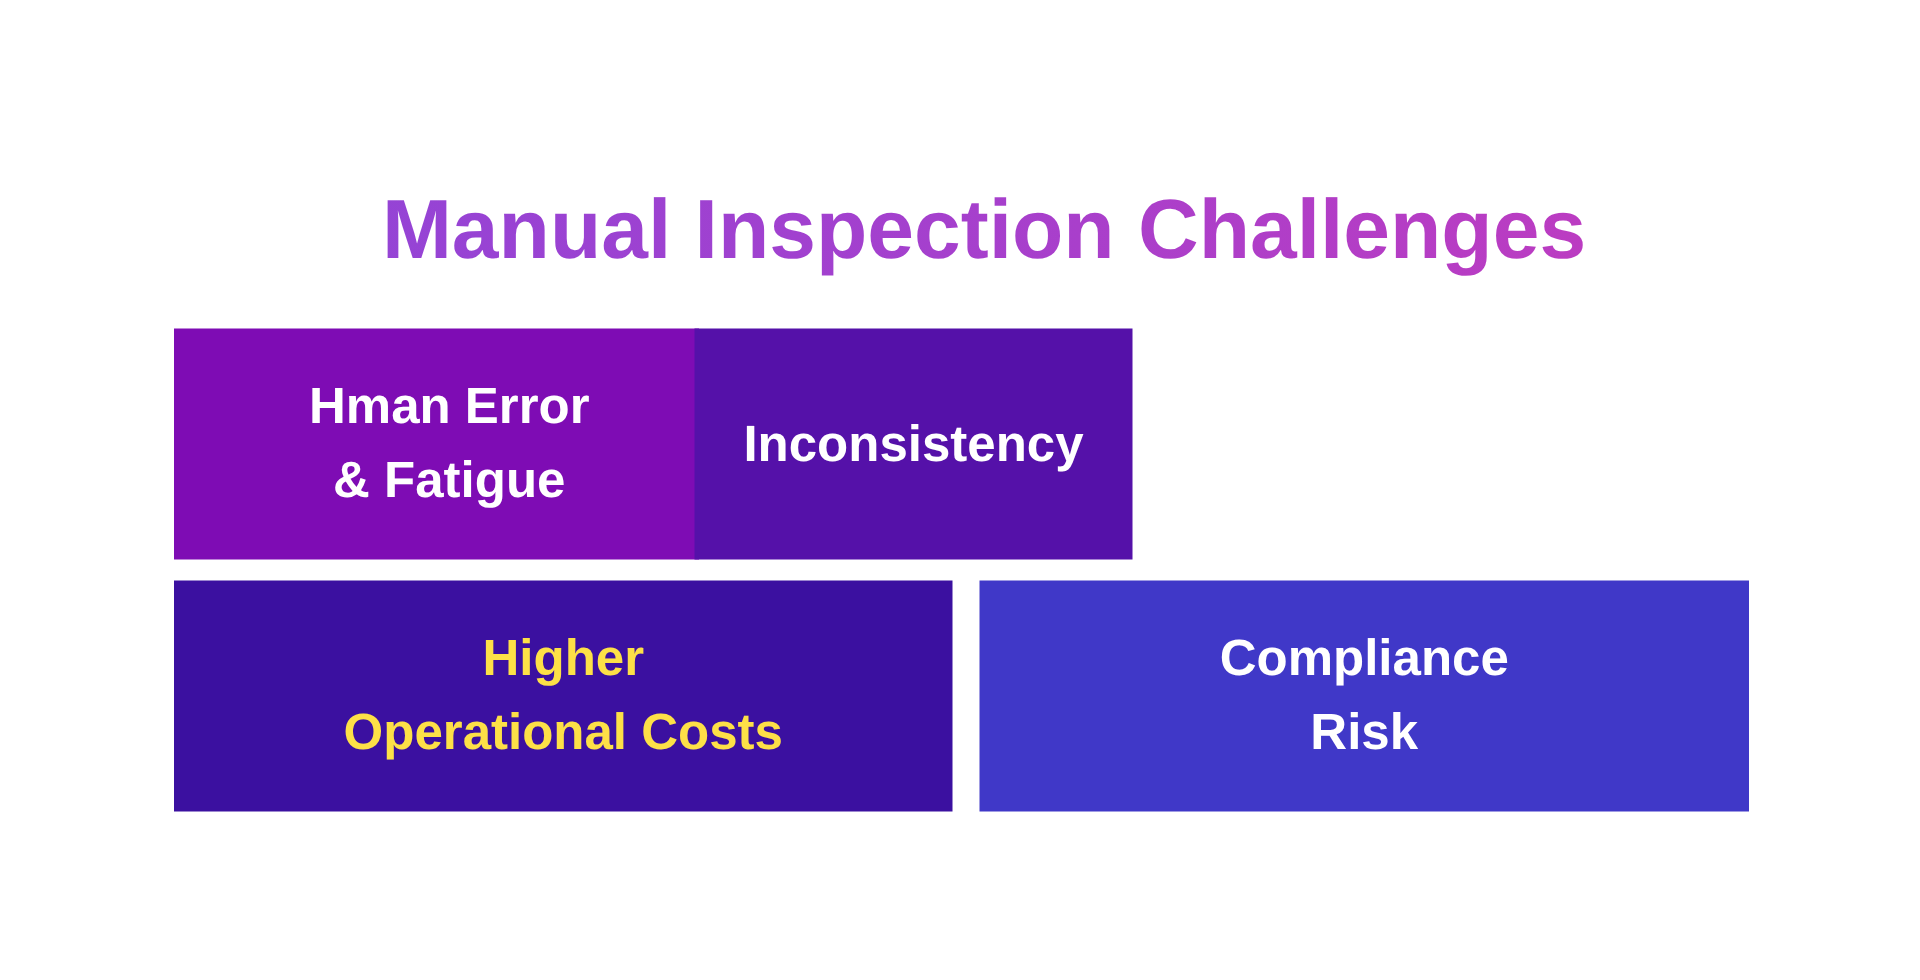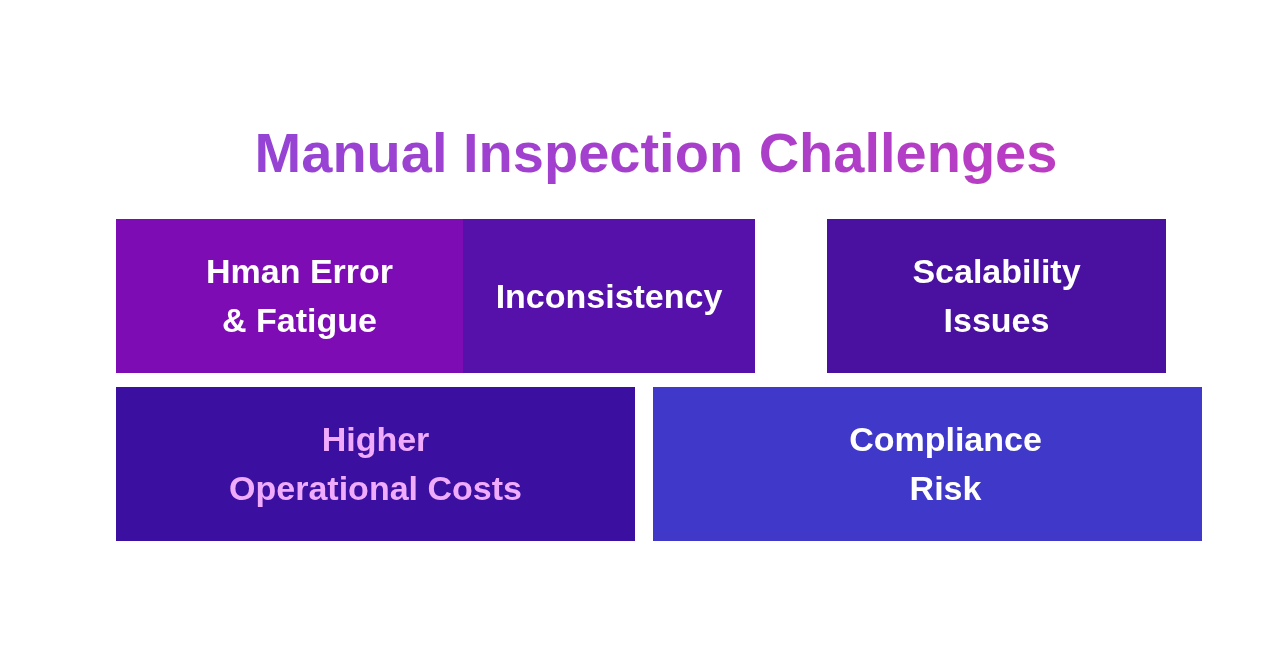--- a/index.html
+++ b/index.html
@@ -33,44 +33,40 @@
     color: #ffffff;
     font-size: 34px;
     font-weight: 600;
     line-height: 1.44;
     white-space: pre-line;
   }
   .card-1 { left: 116px; top: 219px; width: 333px; height: 154px; padding-left: 17px; }
   .card-2 { left: 463px; top: 219px; width: 292px; height: 154px; }
   .card-3 { left: 827px; top: 219px; width: 339px; height: 154px; }
   .card-4 { left: 116px; top: 387px; width: 519px; height: 154px; }
-  .card-5 { left: 653px; top: 387px; width: 513px; height: 154px; padding-left: 36px; }
+  .card-5 { left: 653px; top: 387px; width: 513px; height: 154px; }
 </style>
 </head>
 <body>
 
 <div class="canvas">
 
   <h1 class="title" style="background-image: linear-gradient(90deg, rgb(139, 70, 218) 0%, rgb(169, 63, 203) 55%, rgb(200, 58, 187) 100%);">Manual Inspection Challenges</h1>
 
   <div class="card card-1" style="background: rgb(126, 12, 180); color: rgb(255, 255, 255);">
     <span>Hman Error
 &amp; Fatigue</span>
   </div>
 
   <div class="card card-2" style="background: rgb(85, 17, 169); color: rgb(255, 255, 255);">
     <span>Inconsistency</span>
   </div>
 
-  <div class="card card-3" style="background: rgb(74, 17, 160); color: rgb(255, 255, 255);">
-    <span>Scalability
-Issues</span>
-  </div>
 
-  <div class="card card-4" style="background: rgb(59, 16, 160); color: #f0abfc;">
+  <div class="card card-4" style="background: rgb(59, 16, 160); color: #fde047;">
     <span>Higher
 Operational Costs</span>
   </div>
 
   <div class="card card-5" style="background: rgb(64, 56, 200); color: rgb(255, 255, 255);">
     <span>Compliance
 Risk</span>
   </div>
 
 </div>

